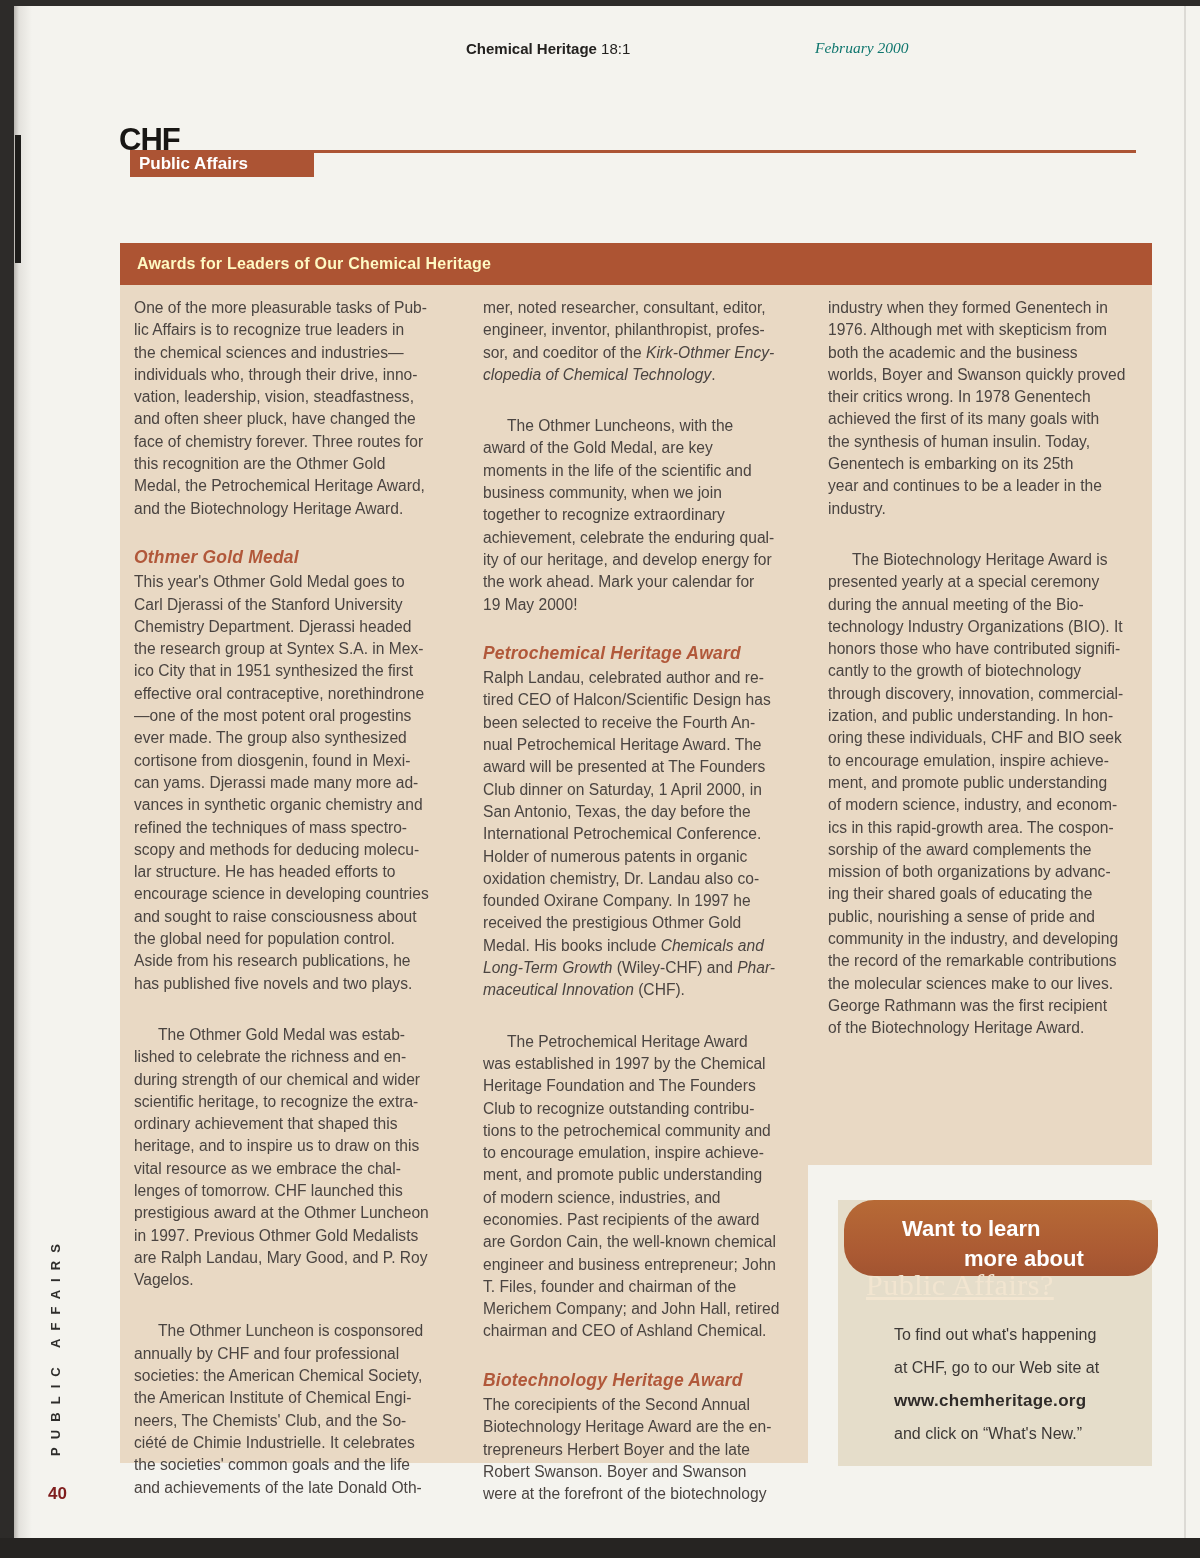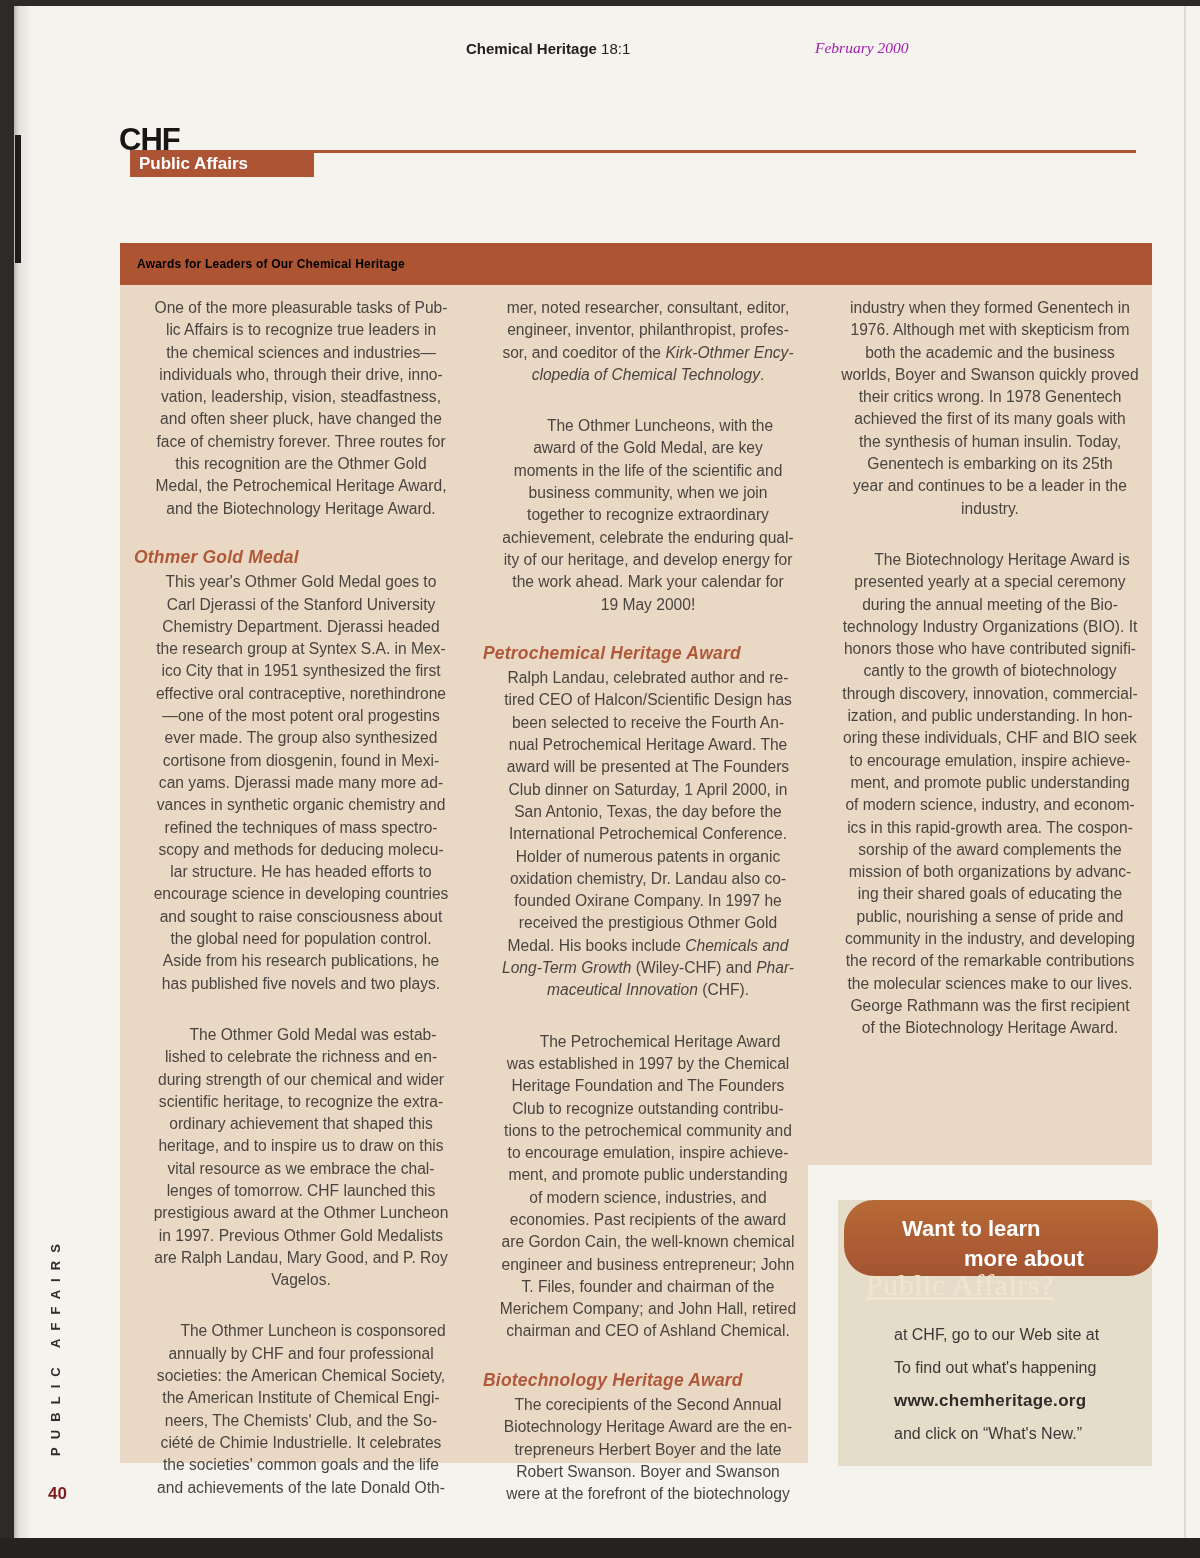--- a/index.html
+++ b/index.html
@@ -15,43 +15,43 @@
   .scan-top{left:0;top:0;width:1200px;height:6px;background:#2d2b29;}
   .scan-bottom{left:0;top:1538px;width:1200px;height:20px;background:#262422;}
   .binding{left:14px;top:6px;width:22px;height:1532px;
     background:linear-gradient(90deg,#b9b6b1 0,#e3e1dc 5px,#f4f3ee 18px);}
   .binding-mark{left:15px;top:135px;width:6px;height:128px;background:#1d1c1a;}
   .right-edge{left:1184px;top:6px;width:2px;height:1532px;background:#dcdad5;}
 
   
   .journal-ref{left:466px;top:40px;font-size:15px;color:#23211f;}
   .journal-ref .b{font-weight:bold;}
-  .journal-date{left:815px;top:39px;font-size:15.5px;color:#a21caf;
+  .journal-date{left:815px;top:39px;font-size:15.5px;color:#0f766e;
     font-family:"Liberation Serif",serif;font-style:italic;}
 
   
   .chf-logo{left:119px;top:122px;font-size:31px;font-weight:bold;letter-spacing:-1px;color:#181614;}
   .masthead-rule{left:313px;top:150px;width:823px;height:3px;background:#ac5434;}
   .section-banner{left:130px;top:150px;width:184px;height:27px;background:#ac5434;}
   .section-banner span{display:block;padding-left:9px;line-height:27px;
     color:#ffffff;font-weight:bold;font-size:17px;}
 
   
   .title-bar{left:120px;top:243px;width:1032px;height:42px;background:#ad5433;}
-  .title-bar span{display:block;padding-left:17px;line-height:42px;color:#000000;
-    font-weight:bold;font-size:12px;letter-spacing:0.2px;}
+  .title-bar span{display:block;padding-left:17px;line-height:42px;color:#fef9c3;
+    font-weight:bold;font-size:16px;letter-spacing:0.2px;}
   .panel-main{left:120px;top:285px;width:1032px;height:880px;background:#e9d9c4;}
   .panel-lower{left:120px;top:1165px;width:688px;height:298px;background:#e9d9c4;}
 
   
   .col{font-size:15.6px;line-height:22.3px;color:#4a4441;}
   .col-0{left:134px;top:297px;width:334px;}
   .col-1{left:483px;top:297px;width:330px;}
   .col-2{left:828px;top:297px;width:324px;}
-  .col-para{white-space:pre-line;text-align:center;}
+  .col-para{white-space:pre-line;}
   .col-para.indent{text-indent:24px;margin-top:29px;}
   .col-heading{margin-top:26px;margin-bottom:3px;font-weight:bold;font-style:italic;
     font-size:17.5px;color:#b1583a;letter-spacing:0.2px;}
   .it{font-style:italic;}
 
   
   .promo{left:838px;top:1200px;width:314px;height:266px;background:#e5ddca;}
   .promo-head{position:absolute;left:6px;top:0;width:314px;height:76px;
     background:linear-gradient(180deg,#b76a36 0,#ab5a33 70%,#a25431 100%);border-radius:30px;}
   .promo-line1{position:absolute;left:58px;top:16px;color:#ffffff;font-weight:bold;font-size:22px;}
@@ -231,21 +231,21 @@
 of the Biotechnology Heritage Award.</span></div>
   </div>
 
 <div class="abs promo">
   <div class="promo-head">
     <div class="promo-line1">Want to learn</div>
     <div class="promo-line2">more about</div>
     <div class="promo-line3">Public Affairs?</div>
   </div>
   <div class="promo-body">
+    <div>To find out what's happening</div>
     <div>at CHF, go to our Web site at</div>
-    <div>To find out what's happening</div>
     <div class="url">www.chemheritage.org</div>
     <div>and click on “What's New.”</div>
   </div>
 </div>
 
 <div class="abs vert-label">PUBLIC AFFAIRS</div>
 <div class="abs page-num">40</div>
 
 </body></html>

